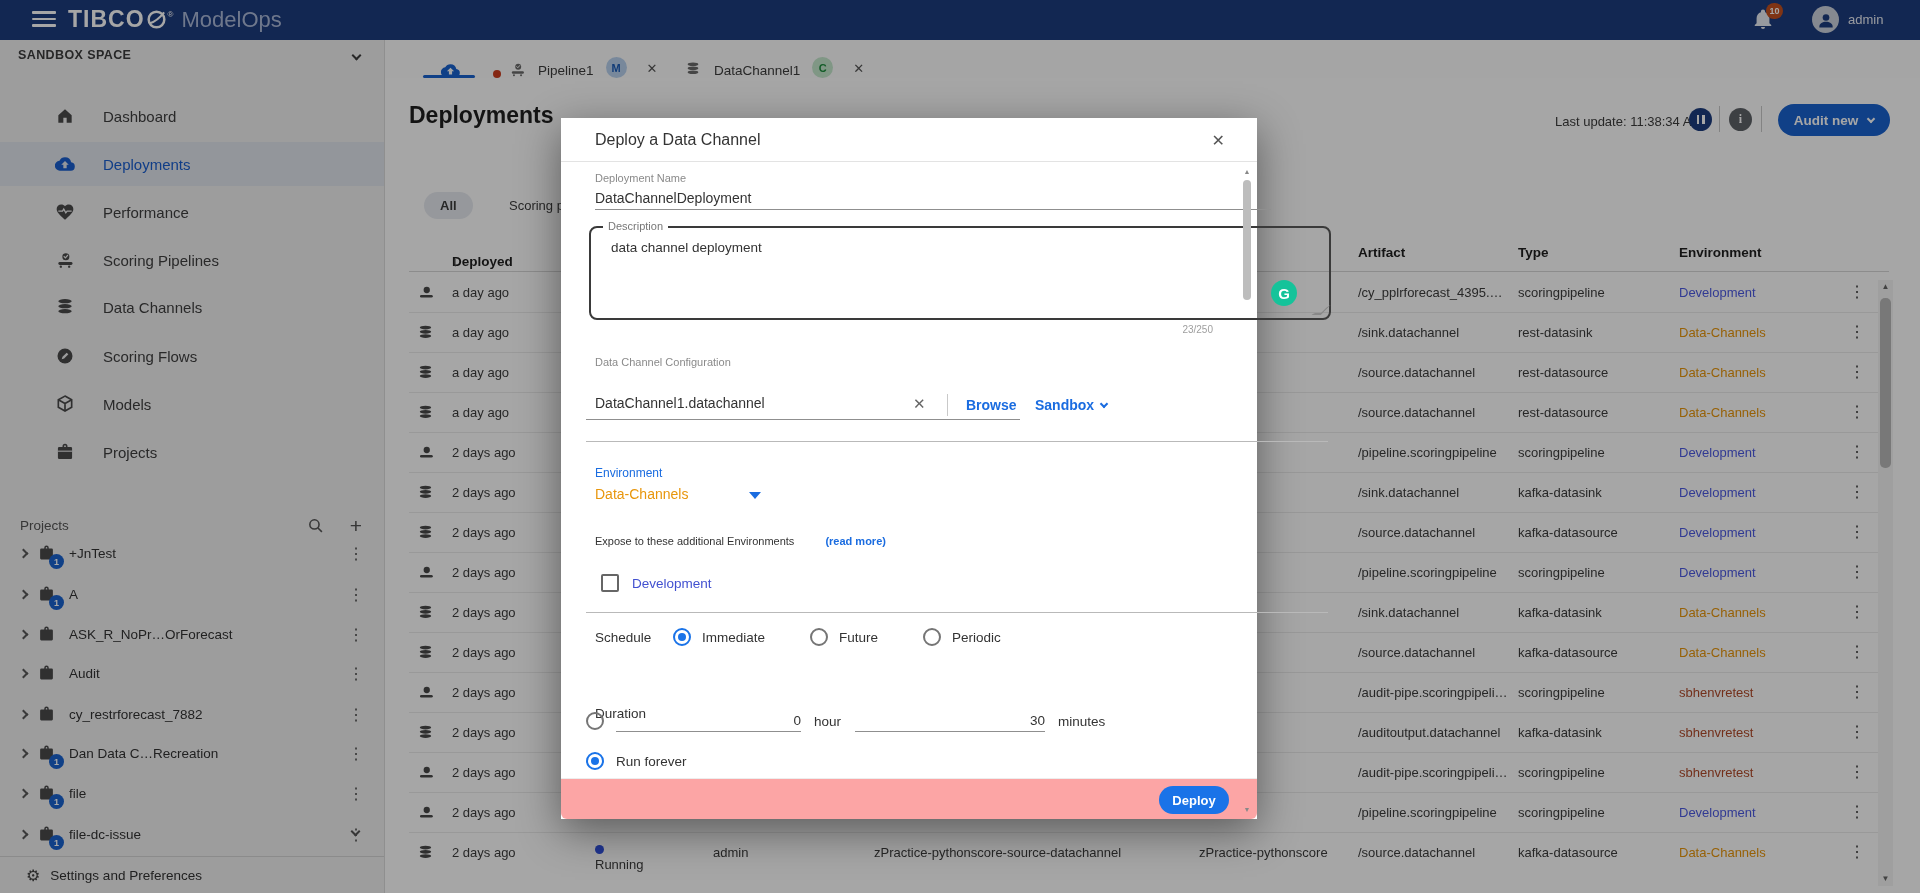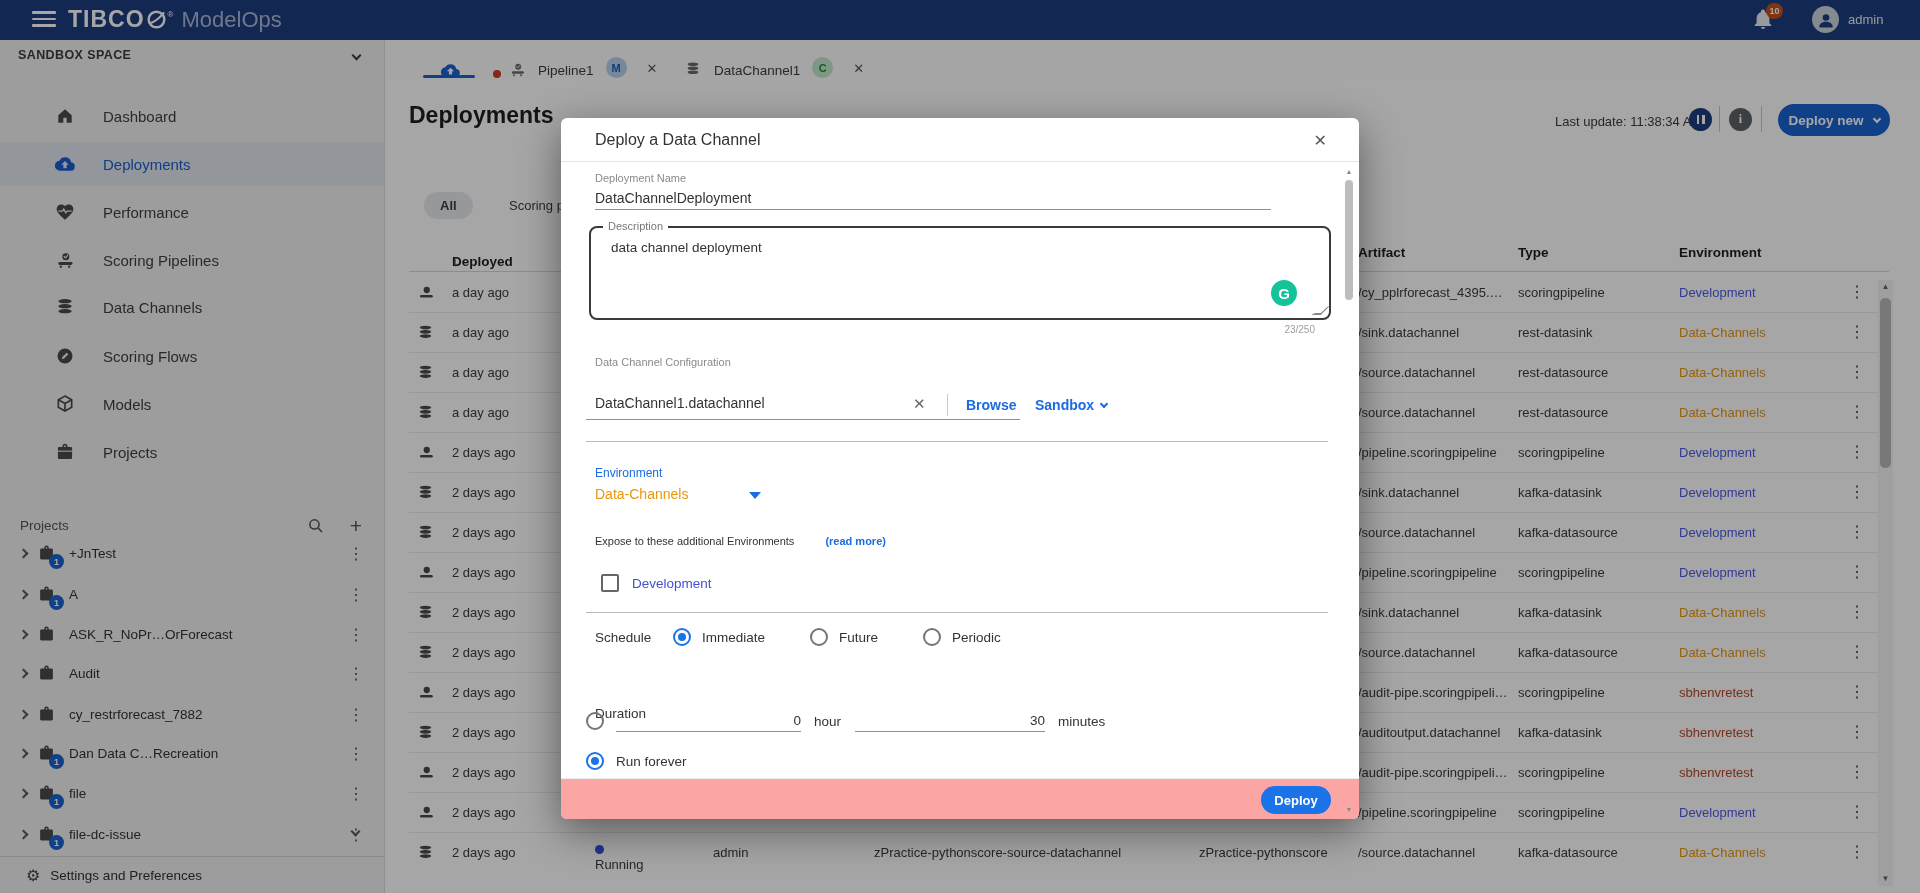--- a/index.html
+++ b/index.html
@@ -97,21 +97,21 @@
   .env-dc { color:#e8960c; }
   .env-custom { color:#b14a2a; }
   .c-kebab { left:1435px; top:9px !important; font-size:16px; color:#444; cursor:pointer; padding:0 5px; }
 
   .vscroll { position:absolute; left:1493px; top:240px; width:15px; height:606px; background:#f4f4f4; }
   .vscroll .arr { position:absolute; left:0; width:15px; height:14px; font-size:8px; color:#666; text-align:center; line-height:14px; cursor:pointer; }
   .vscroll .thumb { position:absolute; left:2px; top:18px; width:11px; height:170px; background:#b9b9b9; border-radius:5px; }
 
   
   .overlay { position:absolute; inset:0; background:rgba(0,0,0,.35); z-index:40; }
-  .modal { position:absolute; left:561px; top:118px; width:798px; height:701px; background:#fff; border-radius:6px; box-shadow:0 12px 40px rgba(0,0,0,.45); z-index:50; font-size:13.5px; color:#333; }
+  .modal { position:absolute; left:561px; top:118px; width:696px; height:701px; background:#fff; border-radius:0; box-shadow:0 12px 40px rgba(0,0,0,.45); z-index:50; font-size:13.5px; color:#333; }
   .m-header { position:absolute; left:0; top:0; width:100%; height:44px; border-bottom:1px solid #e3e3e3; }
   .m-title { position:absolute; left:34px; top:13px; font-size:16px; font-weight:500; color:#333; }
   .m-close { position:absolute; right:26px; top:11px; font-size:16px; color:#555; cursor:pointer; padding:2px 6px; }
   .m-label { position:absolute; font-size:11px; color:#8a8a8a; }
   .m-underline-input { position:absolute; left:34px; width:676px; border:none; border-bottom:1px solid #8f8f8f; font-size:14px; color:#333; background:transparent; outline:none; height:24px; font-family:"Liberation Sans",sans-serif; }
   .desc-box { position:absolute; left:28px; top:108px; width:742px; height:94px; border:2px solid #3a3a3a; border-radius:8px; }
   .desc-legend { position:absolute; left:12px; top:-8px; background:#fff; padding:0 5px; font-size:11px; color:#777; }
   .desc-text { position:absolute; left:20px; top:12px; width:620px; height:70px; border:none; outline:none; resize:none; font-size:13.5px; color:#333; font-family:"Liberation Sans",sans-serif; background:transparent; }
   .grammarly { position:absolute; right:32px; bottom:12px; width:26px; height:26px; border-radius:50%; background:#15c39a; color:#fff; font-size:15px; font-weight:700; display:flex; align-items:center; justify-content:center; cursor:pointer; }
   .resize-corner { position:absolute; right:3px; bottom:3px; width:10px; height:10px; border-right:2px solid #888; border-bottom:2px solid #888; transform:skew(-45deg,0) rotate(0deg); clip-path:polygon(100% 0,100% 100%,0 100%); }
@@ -416,21 +416,21 @@
     <div class="page-title">Deployments</div>
     <div class="last-update">Last update: 11:38:34 AM</div>
     <div class="round-btn pause-btn">
         <i></i>
         <i></i>
       </div>
     <div class="vdiv" style="left:1334px"></div>
     <div class="round-btn info-btn">i</div>
     <div class="vdiv" style="left:1376px"></div>
     <div class="deploy-new-btn">
-      <span>Deploy new</span>
+      <span>Audit new</span>
       <span class="chev"></span>
     </div>
 
     <div class="pill active" style="left:39px">All</div>
     <div class="pill" style="left:108px;width:150px;justify-content:flex-start">Scoring pip</div>
 
     <div class="thead">
       <span class="th-deployed">
           <span>Deployed</span>
           <span class="sort-ic">↓</span>

